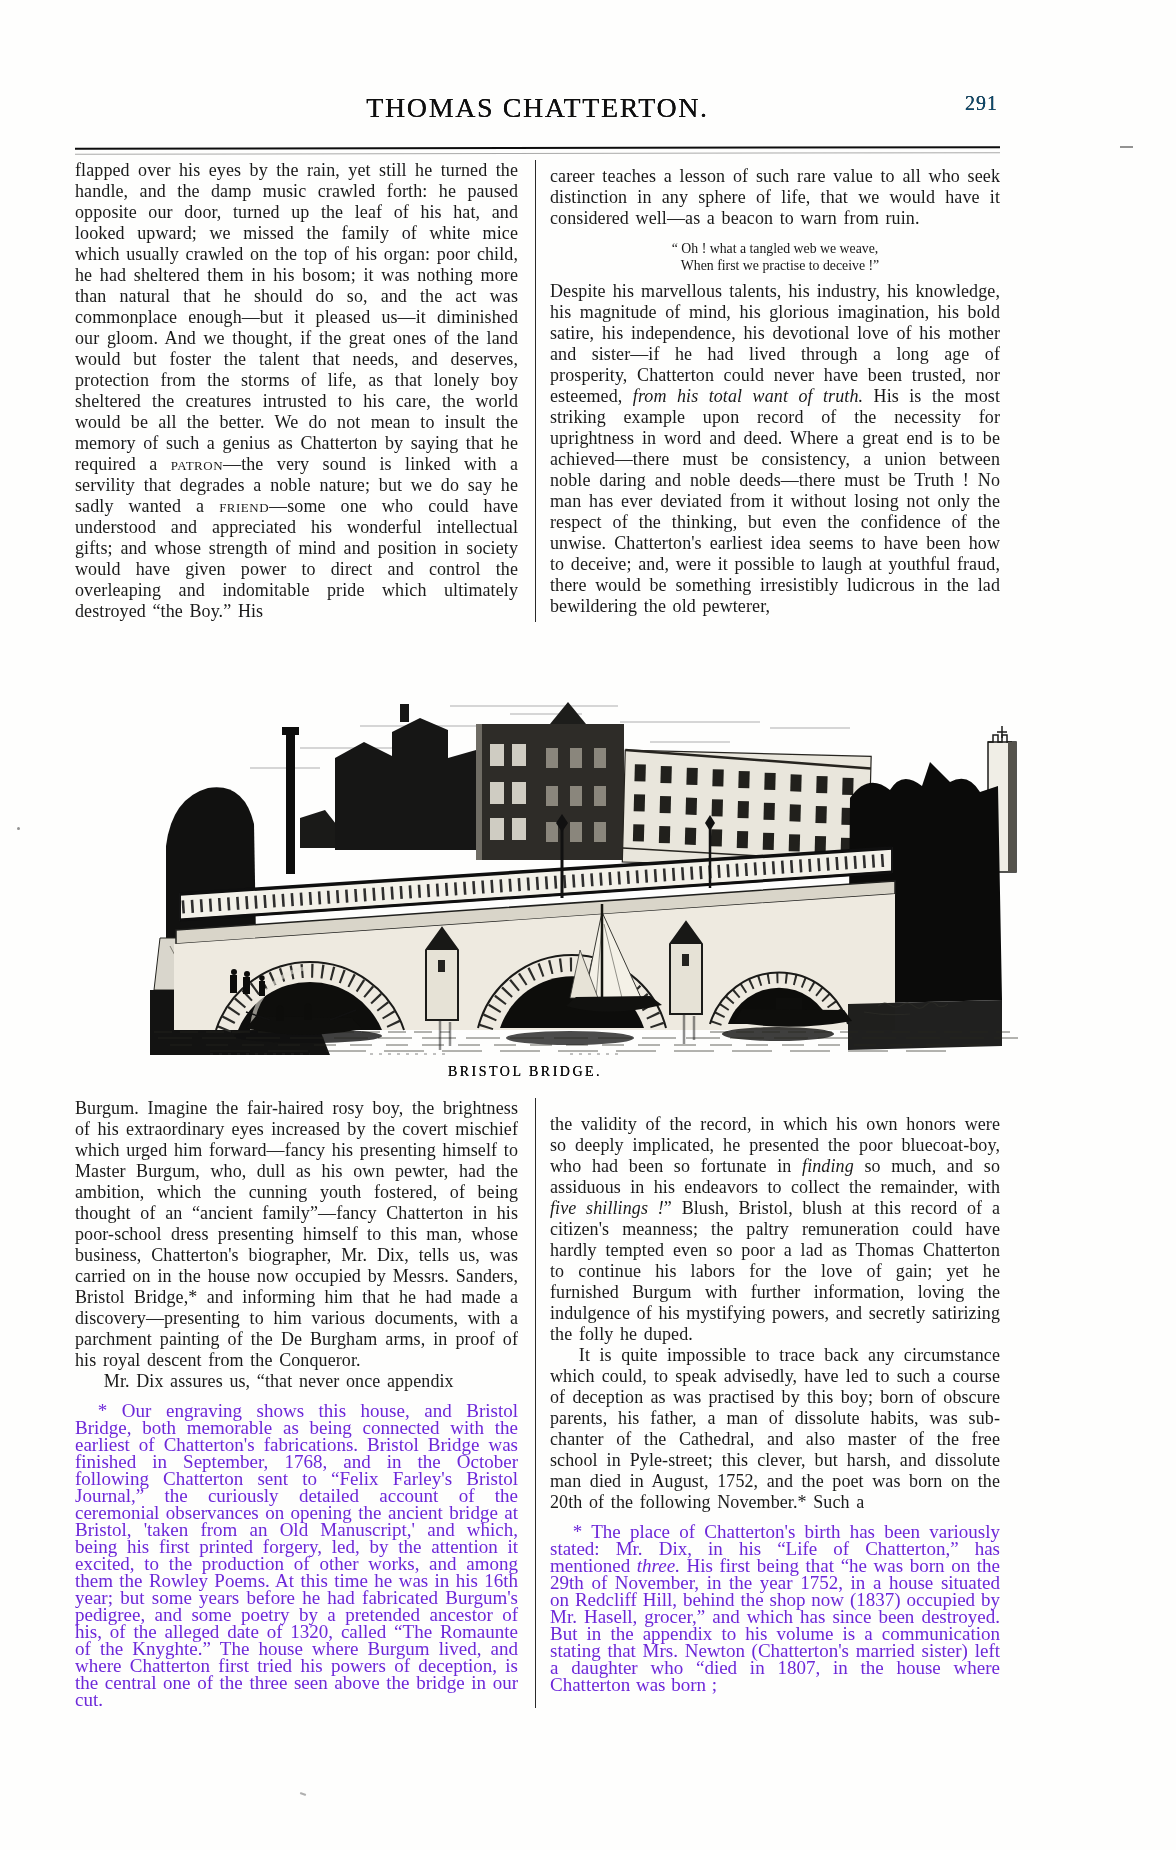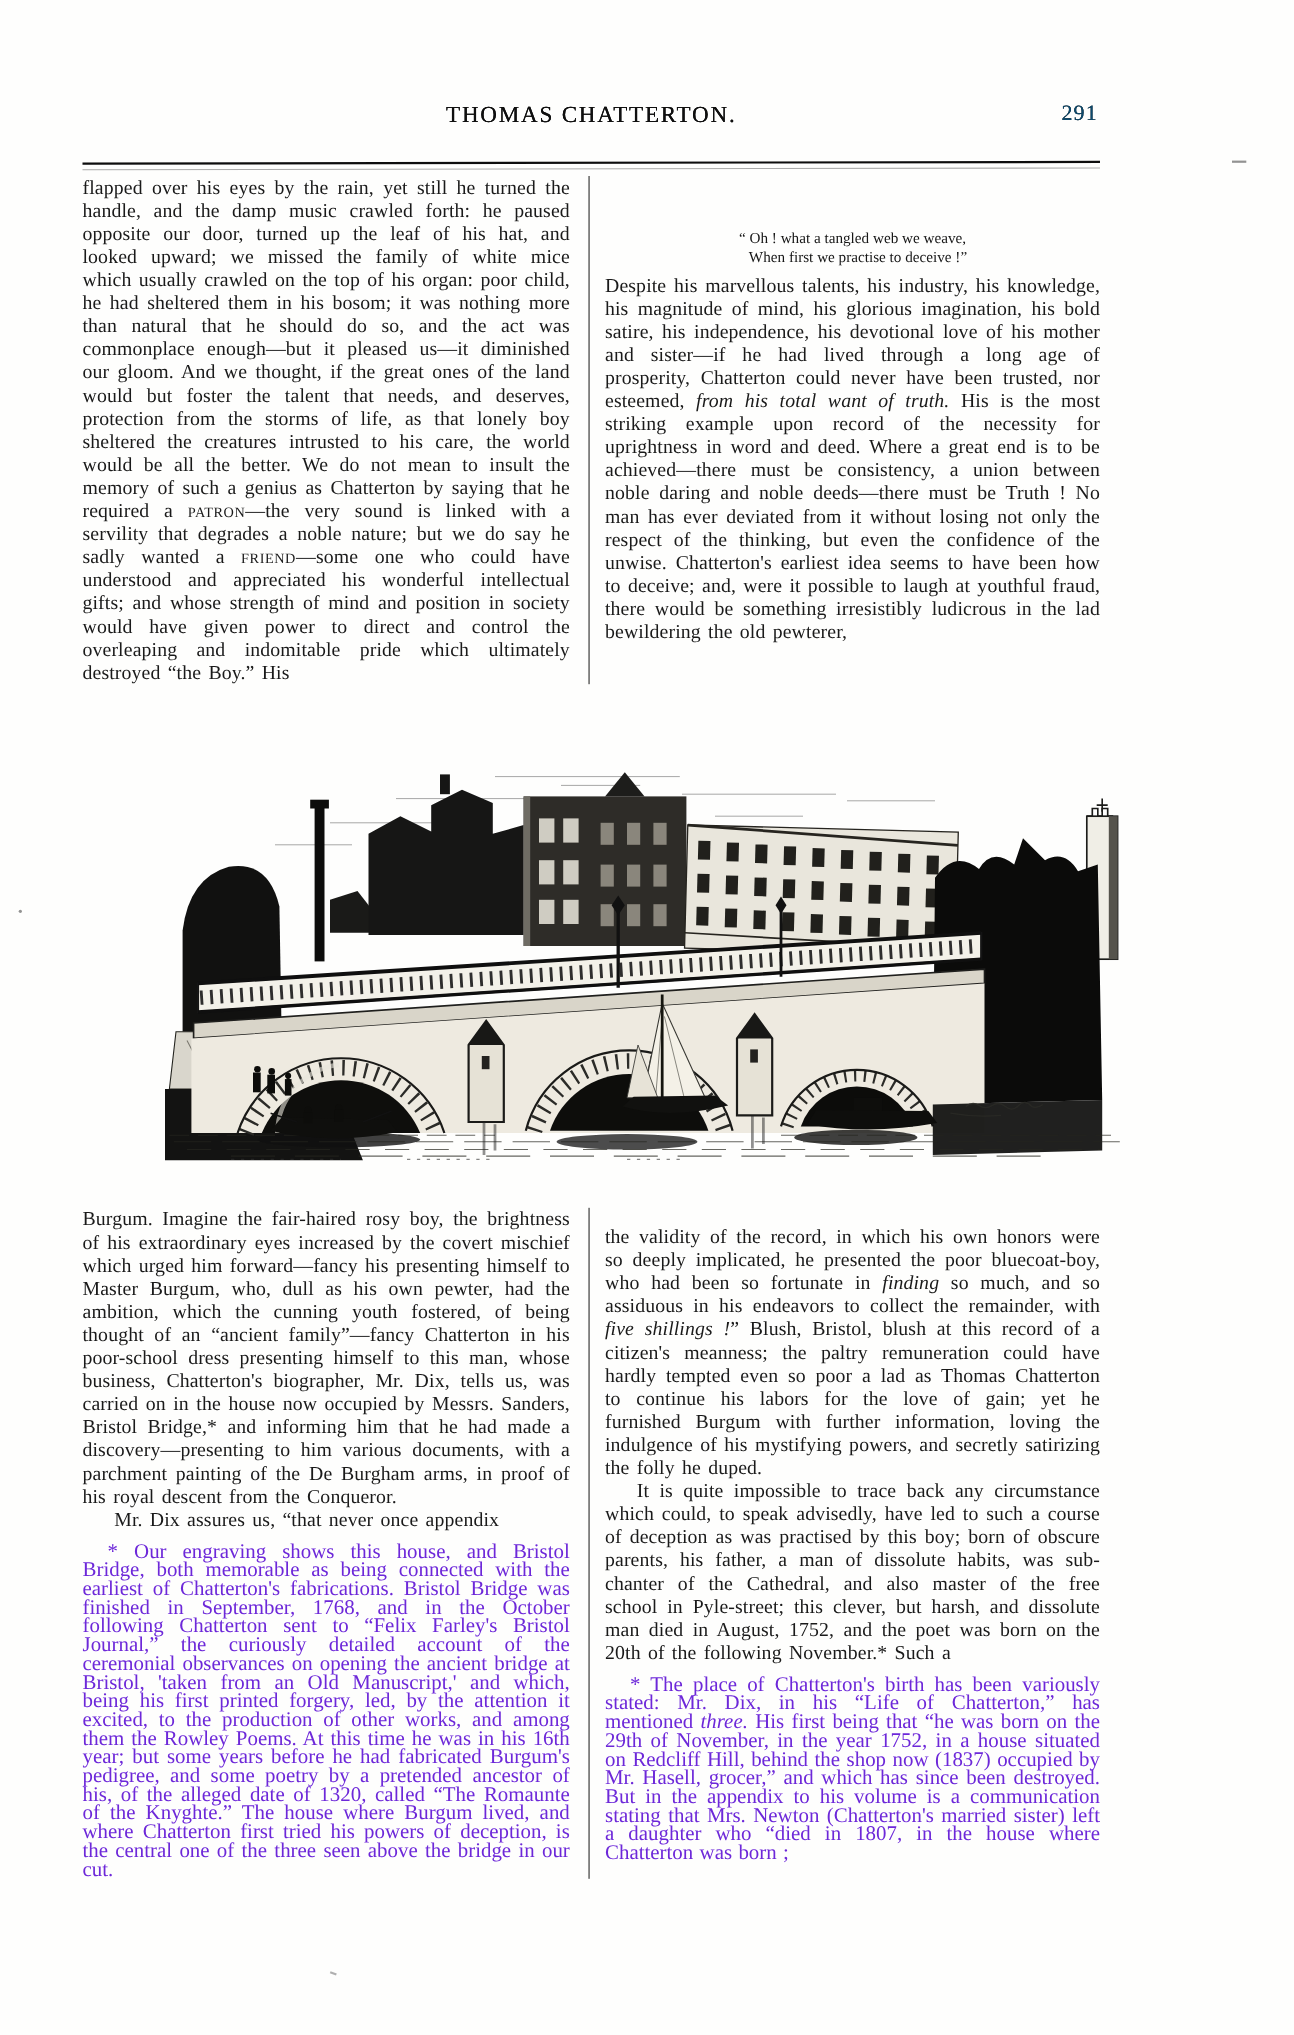--- a/index.html
+++ b/index.html
@@ -5,21 +5,21 @@
 <style>
   html,body{margin:0;padding:0;background:#e9e9e9;}
   .page{
     position:relative; width:1176px; height:1850px; background:#fefefd;
     margin:0 auto; overflow:hidden;
     font-family:"Liberation Serif","DejaVu Serif",serif;
     color:#1b1b1b;
   }
   
   .running-head{position:absolute; top:92px; left:75px; width:925px; text-align:center;}
-  .head-title{font-size:21px; letter-spacing:1.6px; color:#0f0f0f; text-shadow:0 0 .4px #000;text-align:center;}
+  .head-title{font-size:28px; letter-spacing:1.6px; color:#0f0f0f; text-shadow:0 0 .4px #000;text-align:center;}
   .page-num{position:absolute; right:2px; top:0; font-size:20px; letter-spacing:1px; color:#0c4a6e; text-shadow:0 0 .5px #000;margin-left:24px;}
   .head-rule{
     position:absolute; top:147px; left:75px; width:925px; height:4px;
     border-top:2.5px solid #0d0d0d; border-bottom:1px solid rgba(13,13,13,.35);
     transform:rotate(-0.1deg);
   }
   
   .cols{position:absolute; left:75px; width:925px; display:flex; align-items:center;}
   .cols-top{top:160px;}
   .cols-bottom{top:1098px;}
@@ -62,20 +62,21 @@
     <span class="head-title">THOMAS CHATTERTON.</span>
     <span class="page-num">291</span>
   </header>
   <div class="head-rule"></div>
 
   <section class="cols cols-top">
     <div class="col col-left">
       <p class="para noindent">flapped over his eyes by the rain, yet still he turned the handle, and the damp music crawled forth: he paused opposite our door, turned up the leaf of his hat, and looked upward; we missed the family of white mice which usually crawled on the top of his organ: poor child, he had sheltered them in his bosom; it was nothing more than natural that he should do so, and the act was commonplace enough—but it pleased us—it diminished our gloom. And we thought, if the great ones of the land would but foster the talent that needs, and deserves, protection from the storms of life, as that lonely boy sheltered the creatures intrusted to his care, the world would be all the better. We do not mean to insult the memory of such a genius as Chatterton by saying that he required a <span class="seg-sc">patron</span>—the very sound is linked with a servility that degrades a noble nature; but we do say he sadly wanted a <span class="seg-sc">friend</span>—some one who could have understood and appreciated his wonderful intellectual gifts; and whose strength of mind and position in society would have given power to direct and control the overleaping and indomitable pride which ultimately destroyed “the Boy.” His</p>
     </div>
     <div class="col col-right">
+      <p class="para noindent">career teaches a lesson of such rare value to all who seek distinction in any sphere of life, that we would have it considered well—as a beacon to warn from ruin.</p>
       <div class="verse">
         <div class="verse-line">“ Oh ! what a tangled web we weave,</div>
         <div class="verse-line verse-line2">When first we practise to deceive !”</div>
       </div>
       <p class="para noindent">Despite his marvellous talents, his industry, his knowledge, his magnitude of mind, his glorious imagination, his bold satire, his independence, his devotional love of his mother and sister—if he had lived through a long age of prosperity, Chatterton could never have been trusted, nor esteemed, <span class="seg-i">from his total want of truth.</span> His is the most striking example upon record of the necessity for uprightness in word and deed. Where a great end is to be achieved—there must be consistency, a union between noble daring and noble deeds—there must be Truth ! No man has ever deviated from it without losing not only the respect of the thinking, but even the confidence of the unwise. Chatterton's earliest idea seems to have been how to deceive; and, were it possible to laugh at youthful fraud, there would be something irresistibly ludicrous in the lad bewildering the old pewterer,</p>
     </div>
   </section>
 
   <figure class="engraving">
     <svg viewBox="0 0 880 357" width="880" height="357" xmlns="http://www.w3.org/2000/svg">
@@ -231,20 +232,21 @@
         <path d="M416 308 Q458 320 512 307 L500 298 L426 299 Z" fill="#11110f"></path>
         <rect x="626" y="300" width="26" height="12" fill="#0e0e0c"></rect>
         <path d="M584 324 Q640 334 702 323 L694 312 L592 311 Z" fill="#0e0e0c"></path>
       </g>
 
       <path d="M728 308 q6 -5 12 -1 t12 0 t12 1 t12 -1 t12 1 q5 2 10 -2 m-84 8 q22 4 46 2" stroke="#2a2a26" stroke-width="1.2" fill="none" opacity="0.85"></path>
       <path d="M60 356 H160 M220 356 H300 M420 356 H470" stroke="#333" stroke-width="1" stroke-dasharray="3 6" opacity="0.6"></path>
     </svg>
   </figure>
 
+  <div class="fig-caption">BRISTOL BRIDGE.</div>
 
   <section class="cols cols-bottom">
     <div class="col col-left">
       <p class="para noindent">Burgum. Imagine the fair-haired rosy boy, the brightness of his extraordinary eyes increased by the covert mischief which urged him forward—fancy his presenting himself to Master Burgum, who, dull as his own pewter, had the ambition, which the cunning youth fostered, of being thought of an “ancient family”—fancy Chatterton in his poor-school dress presenting himself to this man, whose business, Chatterton's biographer, Mr. Dix, tells us, was carried on in the house now occupied by Messrs. Sanders, Bristol Bridge,* and informing him that he had made a discovery—presenting to him various documents, with a parchment painting of the De Burgham arms, in proof of his royal descent from the Conqueror.</p>
       <p class="para">Mr. Dix assures us, “that never once appendix</p>
       <div class="footnote">
         <p class="fn-para">* Our engraving shows this house, and Bristol Bridge, both memorable as being connected with the earliest of Chatterton's fabrications. Bristol Bridge was finished in September, 1768, and in the October following Chatterton sent to “Felix Farley's Bristol Journal,” the curiously detailed account of the ceremonial observances on opening the ancient bridge at Bristol, 'taken from an Old Manuscript,' and which, being his first printed forgery, led, by the attention it excited, to the production of other works, and among them the Rowley Poems. At this time he was in his 16th year; but some years before he had fabricated Burgum's pedigree, and some poetry by a pretended ancestor of his, of the alleged date of 1320, called “The Romaunte of the Knyghte.” The house where Burgum lived, and where Chatterton first tried his powers of deception, is the central one of the three seen above the bridge in our cut.</p>
       </div>
     </div>
     <div class="col col-right">

